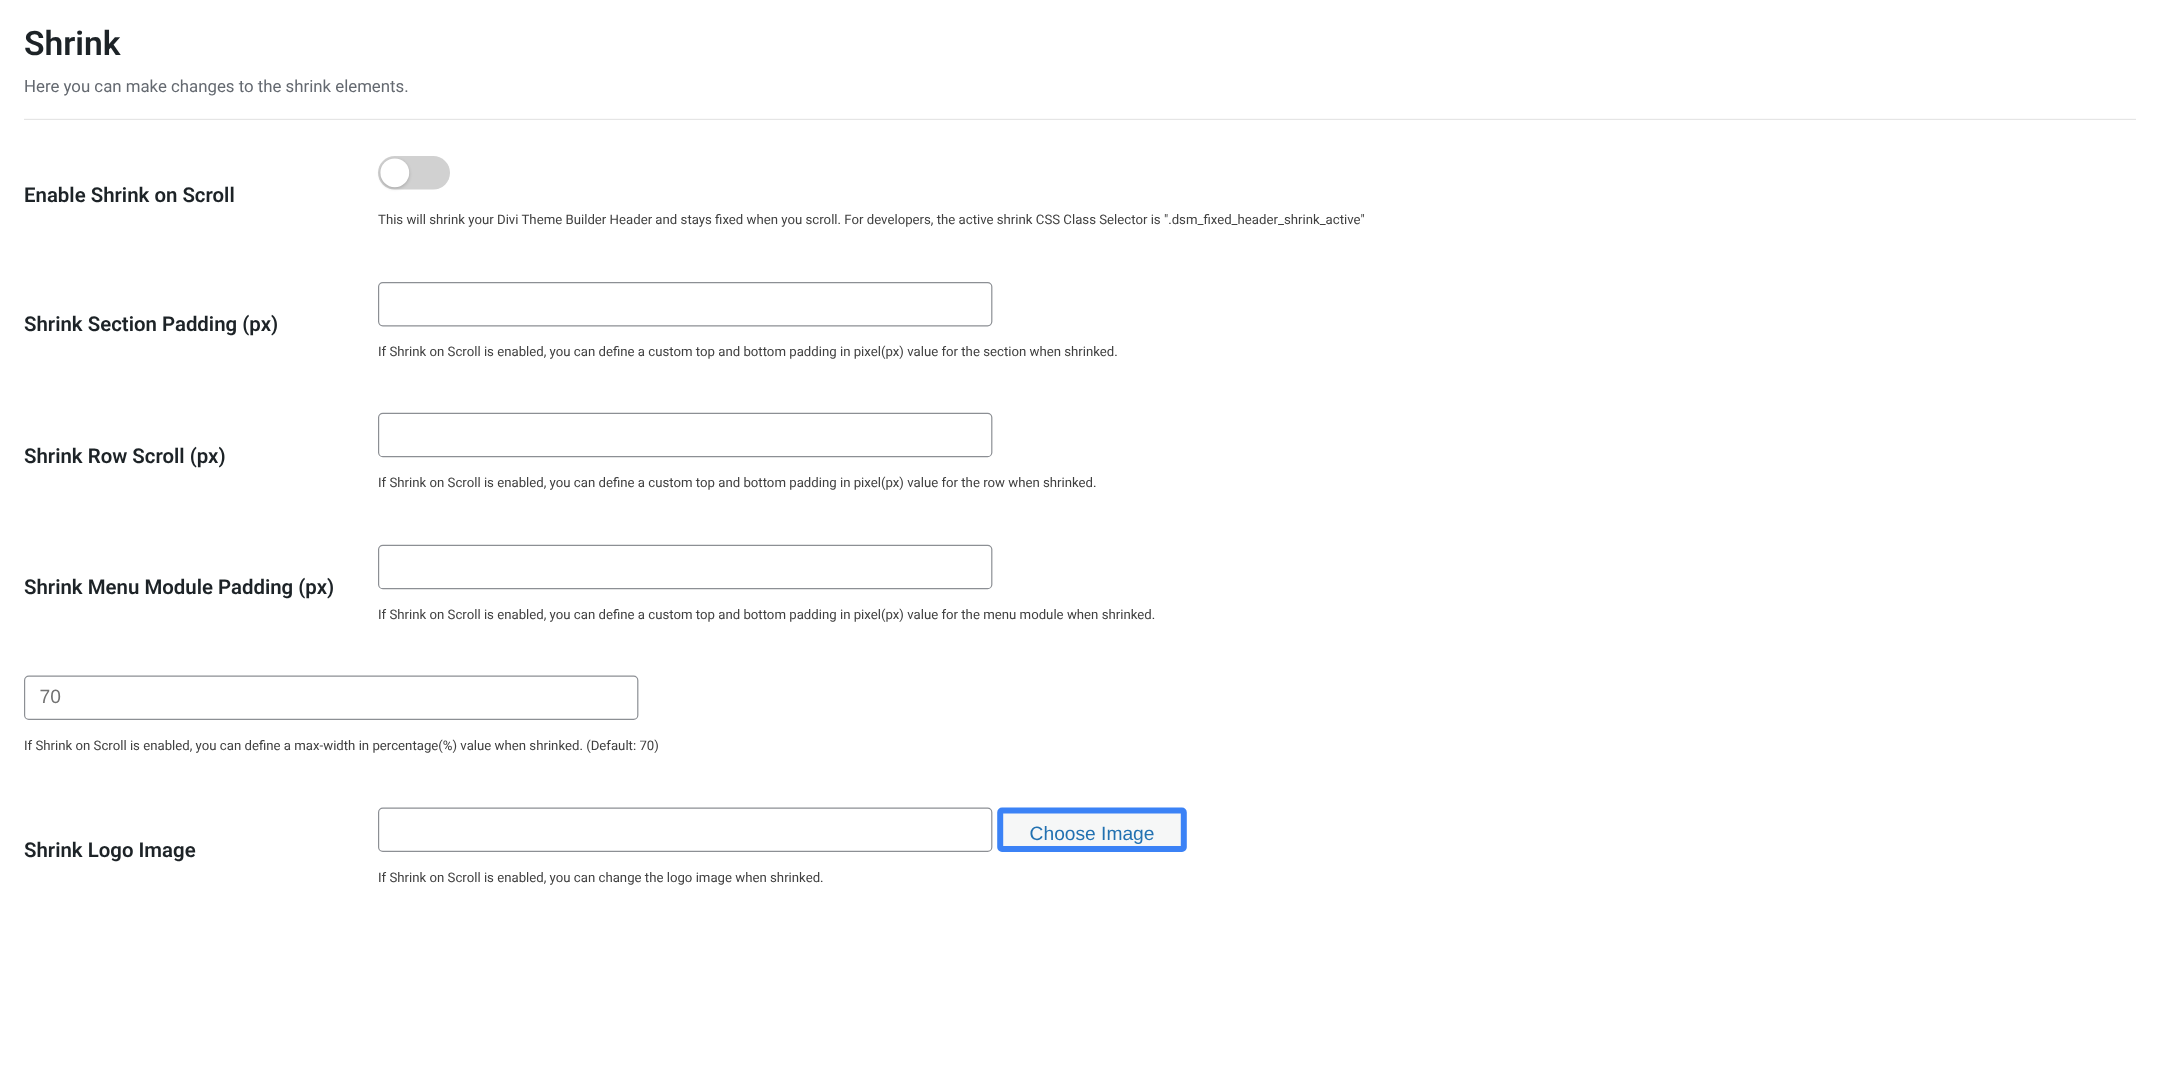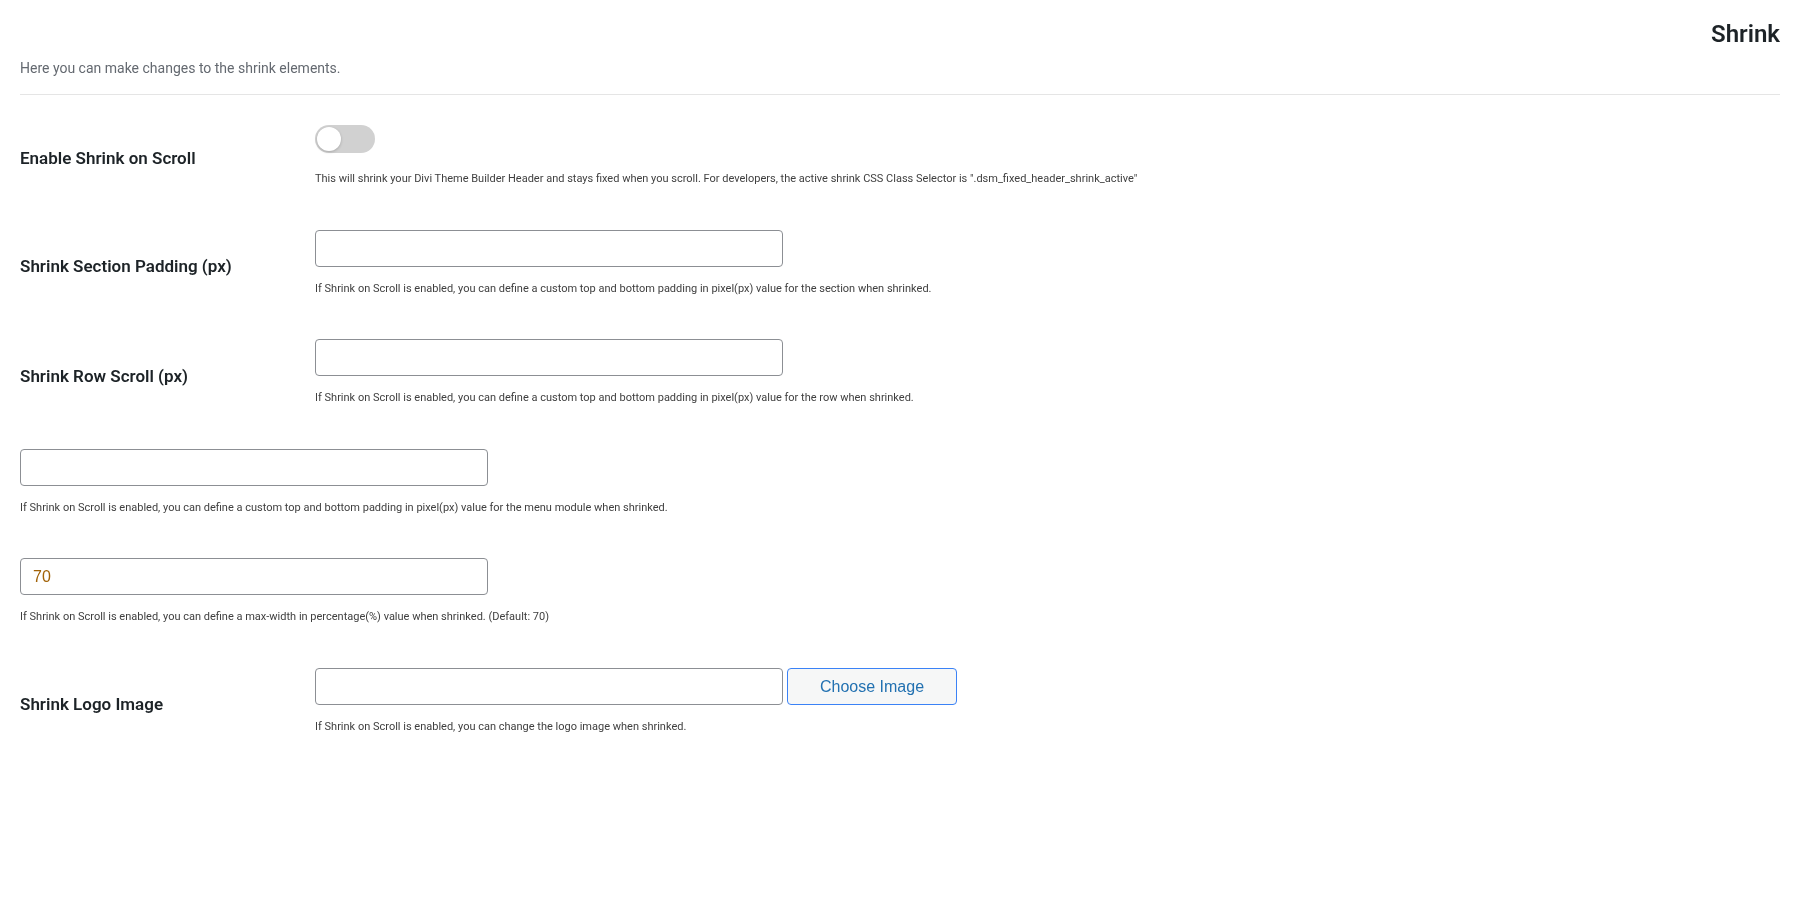--- a/index.html
+++ b/index.html
@@ -12,25 +12,24 @@
       background: #ffffff;
       padding: 20px;
       color: #1d2327;
     }
     .section-header {
       border-bottom: 1px solid #e5e5e5;
       padding-bottom: 18px;
       margin-bottom: 28px;
     }
     .section-title {
-      font-size: 24px;
+      font-size: 28px;
       font-weight: 600;
       color: #1d2327;
       margin-bottom: 12px;
-      text-align: right;
     }
     .section-subtitle {
       font-size: 14px;
       color: #646970;
       font-weight: 400;
     }
     .form-row {
       display: flex;
       align-items: center;
       margin-bottom: 42px;
@@ -47,27 +46,27 @@
       flex: 1;
     }
     .form-description {
       font-size: 11px;
       color: #404040;
       margin-top: 14px;
       line-height: 1.5;
       white-space: nowrap;
     }
     .text-input {
-      width: 468px;
+      width: 512px;
       height: 37px;
       border: 1px solid #8c8f94;
       border-radius: 4px;
       padding: 0 12px;
       font-size: 16px;
-      color: #a16207;
+      color: #737373;
       background: #ffffff;
     }
     .toggle-switch {
       position: relative;
       width: 60px;
       height: 28px;
       background: #d1d1d1;
       border-radius: 14px;
       cursor: pointer;
       display: inline-block;
@@ -78,22 +77,22 @@
       top: 2px;
       left: 2px;
       width: 24px;
       height: 24px;
       background: #ffffff;
       border-radius: 50%;
       box-shadow: 0 1px 3px rgba(0,0,0,0.2);
     }
     .choose-button {
       display: inline-block;
-      padding: 8px 32px;
-      border: 1px solid #3b82f6;
+      padding: 8px 22px;
+      border: 5px solid #3b82f6;
       border-radius: 4px;
       background: #f6f7f7;
       color: #2271b1;
       font-size: 16px;
       cursor: pointer;
       margin-left: 4px;
       vertical-align: top;
       height: 37px;
       line-height: 19px;
     }
@@ -130,20 +129,21 @@
 
 <div class="form-row">
   <div class="form-label">Shrink Row Scroll (px)</div>
   <div class="form-control">
     <input type="text" class="text-input" value="" style="">
     <div class="form-description">If Shrink on Scroll is enabled, you can define a custom top and bottom padding in pixel(px) value for the row when shrinked.</div>
   </div>
 </div>
 
 <div class="form-row">
+  <div class="form-label">Shrink Menu Module Padding (px)</div>
   <div class="form-control">
     <input type="text" class="text-input" value="" style="">
     <div class="form-description">If Shrink on Scroll is enabled, you can define a custom top and bottom padding in pixel(px) value for the menu module when shrinked.</div>
   </div>
 </div>
 
 <div class="form-row">
   <div class="form-control">
     <input type="text" class="text-input" value="70" style="">
     <div class="form-description">If Shrink on Scroll is enabled, you can define a max-width in percentage(%) value when shrinked. (Default: 70)</div>

